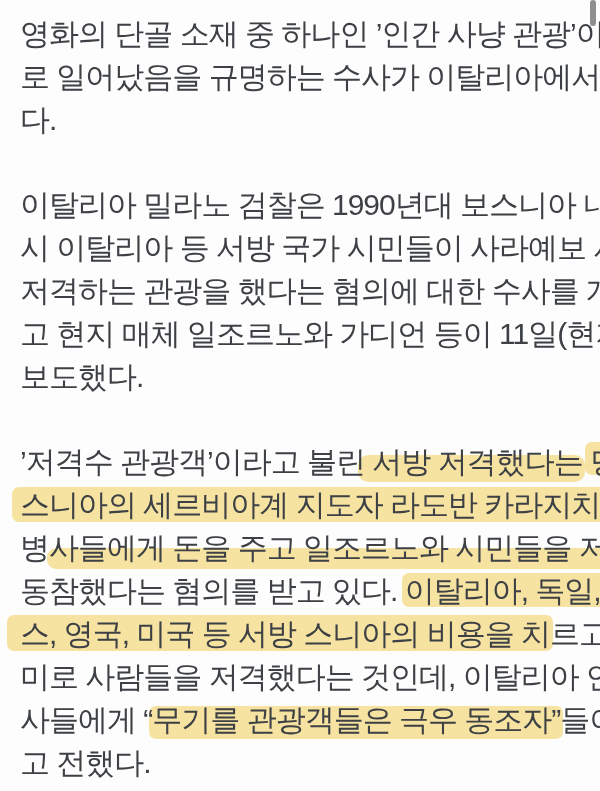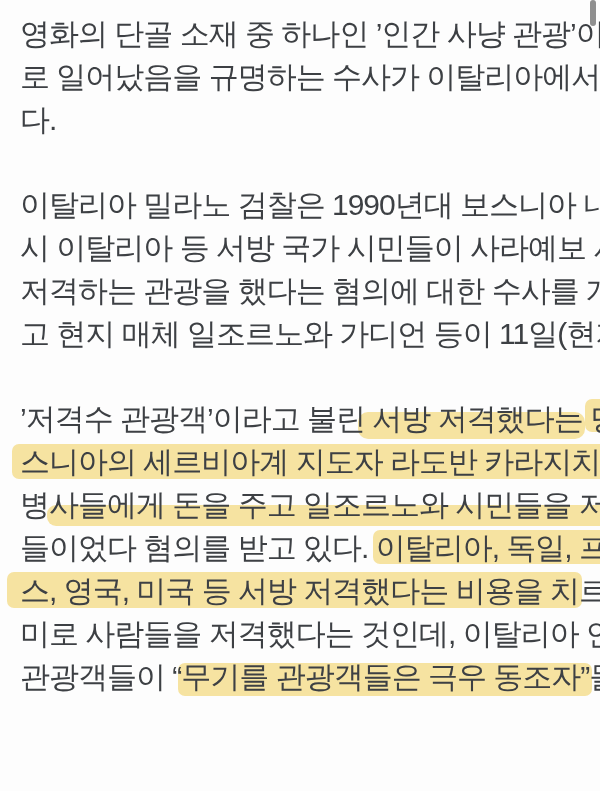--- a/index.html
+++ b/index.html
@@ -42,24 +42,26 @@
     <div class="para">
       <div class="line"><span class="">영화의 단골 소재 중 하나인 ’인간 사냥 관광’이 실제</span></div>
       <div class="line"><span class="">로 일어났음을 규명하는 수사가 이탈리아에서 시작됐</span></div>
       <div class="line"><span class="">다.</span></div>
     </div>
     <div class="para">
       <div class="line"><span class="">이탈리아 밀라노 검찰은 1990년대 보스니아 내전 당</span></div>
       <div class="line"><span class="">시 이탈리아 등 서방 국가 시민들이 사라예보 시민을</span></div>
       <div class="line"><span class="">저격하는 관광을 했다는 혐의에 대한 수사를 개시했다</span></div>
       <div class="line"><span class="">고 현지 매체 일조르노와 가디언 등이 11일(현지시각)</span></div>
+      <div class="line"><span class="">보도했다.</span></div>
     </div>
     <div class="para">
       <div class="line"><span class="">’저격수 관광객’이라고 불린 </span><span class="hl m-midlow">서방 저격했다는</span><span class=""> </span><span class="hl m-edge">당시 보</span></div>
       <div class="line"><span class="hl m-full">스니아의 세르비아계 지도자 라도반 카라지치의 군대</span></div>
       <div class="line"><span class="">병</span><span class="hl m-thinlow">사들에게 돈을 주고 일조르노와 시민들을 저</span><span class="">격하는 데</span></div>
-      <div class="line"><span class="">들이었다 혐의를 받고 있다. </span><span class="hl m-norm">이탈리아, 독일, 프랑</span></div>
-      <div class="line"><span class="hl m-bleft">스, 영국, 미국 등 서방 저격했다는 비용을 치</span><span class="">르고 재</span></div>
+      <div class="line"><span class="">동참했다는 혐의를 받고 있다. </span><span class="hl m-norm">이탈리아, 독일, 프랑</span></div>
+      <div class="line"><span class="hl m-bleft">스, 영국, 미국 등 서방 스니아의 비용을 치</span><span class="">르고 재</span></div>
       <div class="line"><span class="">미로 사람들을 저격했다는 것인데, 이탈리아 언론들은</span></div>
-      <div class="line"><span class="">관광객들이 “</span><span class="hl m-slow">무기를 관광객들은 극우 동조자”</span><span class="">들이었다</span></div>
+      <div class="line"><span class="">사들에게 “</span><span class="hl m-slow">무기를 관광객들은 극우 동조자”</span><span class="">들이었다</span></div>
+      <div class="line"><span class="">고 전했다.</span></div>
     </div>
   </div>
 <div class="scroll-thumb"></div>
 
 </body></html>

